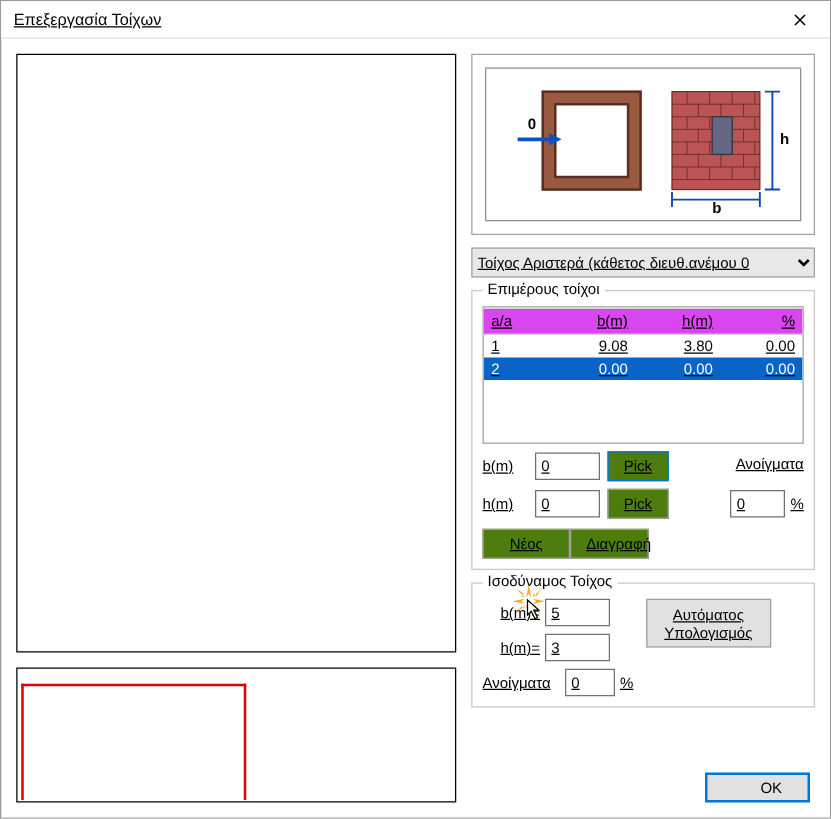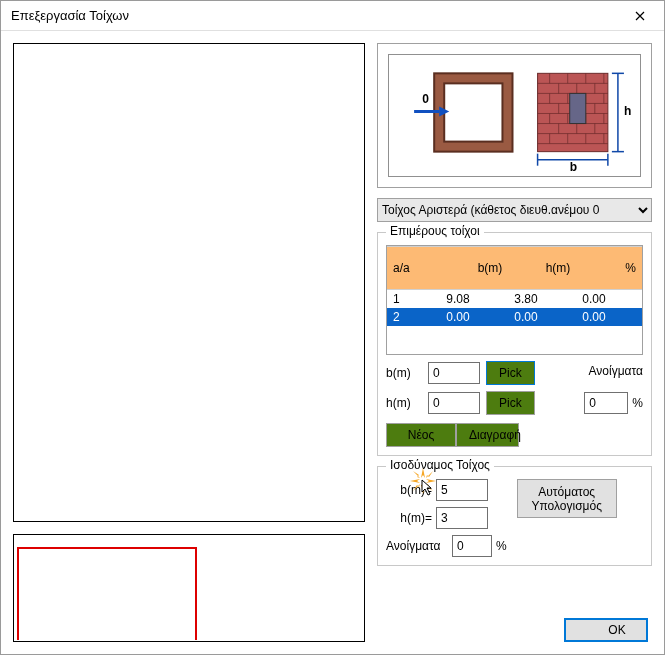--- a/index.html
+++ b/index.html
@@ -9,20 +9,21 @@
     font-size: 12px;
     background: #f0f0f0;
     color: #000;
   }
   .window {
     width: 665px;
     height: 655px;
     background: #fff;
     border: 1px solid #9a9a9a;
     position: relative;
+    text-decoration: underline;
   }
   .titlebar {
     height: 30px;
     background: #fff;
     display: flex;
     align-items: center;
     justify-content: space-between;
     padding: 0 2px 0 10px;
     border-bottom: 1px solid #e0e0e0;
   }
@@ -124,27 +125,28 @@
     background:#fff;
   }
   table.walltable {
     width: 100%;
     border-collapse: collapse;
     font-size: 12px;
   }
   table.walltable th {
     text-align: right;
     font-weight: normal;
-    padding: 14px 6px;
+    padding: 3px 6px;
     border-bottom: 1px solid #d0d0d0;
     border-top: 1px solid #d0d0d0;
-    background:#fdba74;
+    background:#d946ef;
   }
   table.walltable th:first-child { text-align: left; border-left: none;}
   table.walltable td {
+    text-align: right;
     padding: 2px 6px;
     border: none;
   }
   table.walltable td:first-child { text-align: left; }
   tr.selected td {
     background: #0a64c8;
     color: #fff;
   }
   .form-row {
     display: flex;

